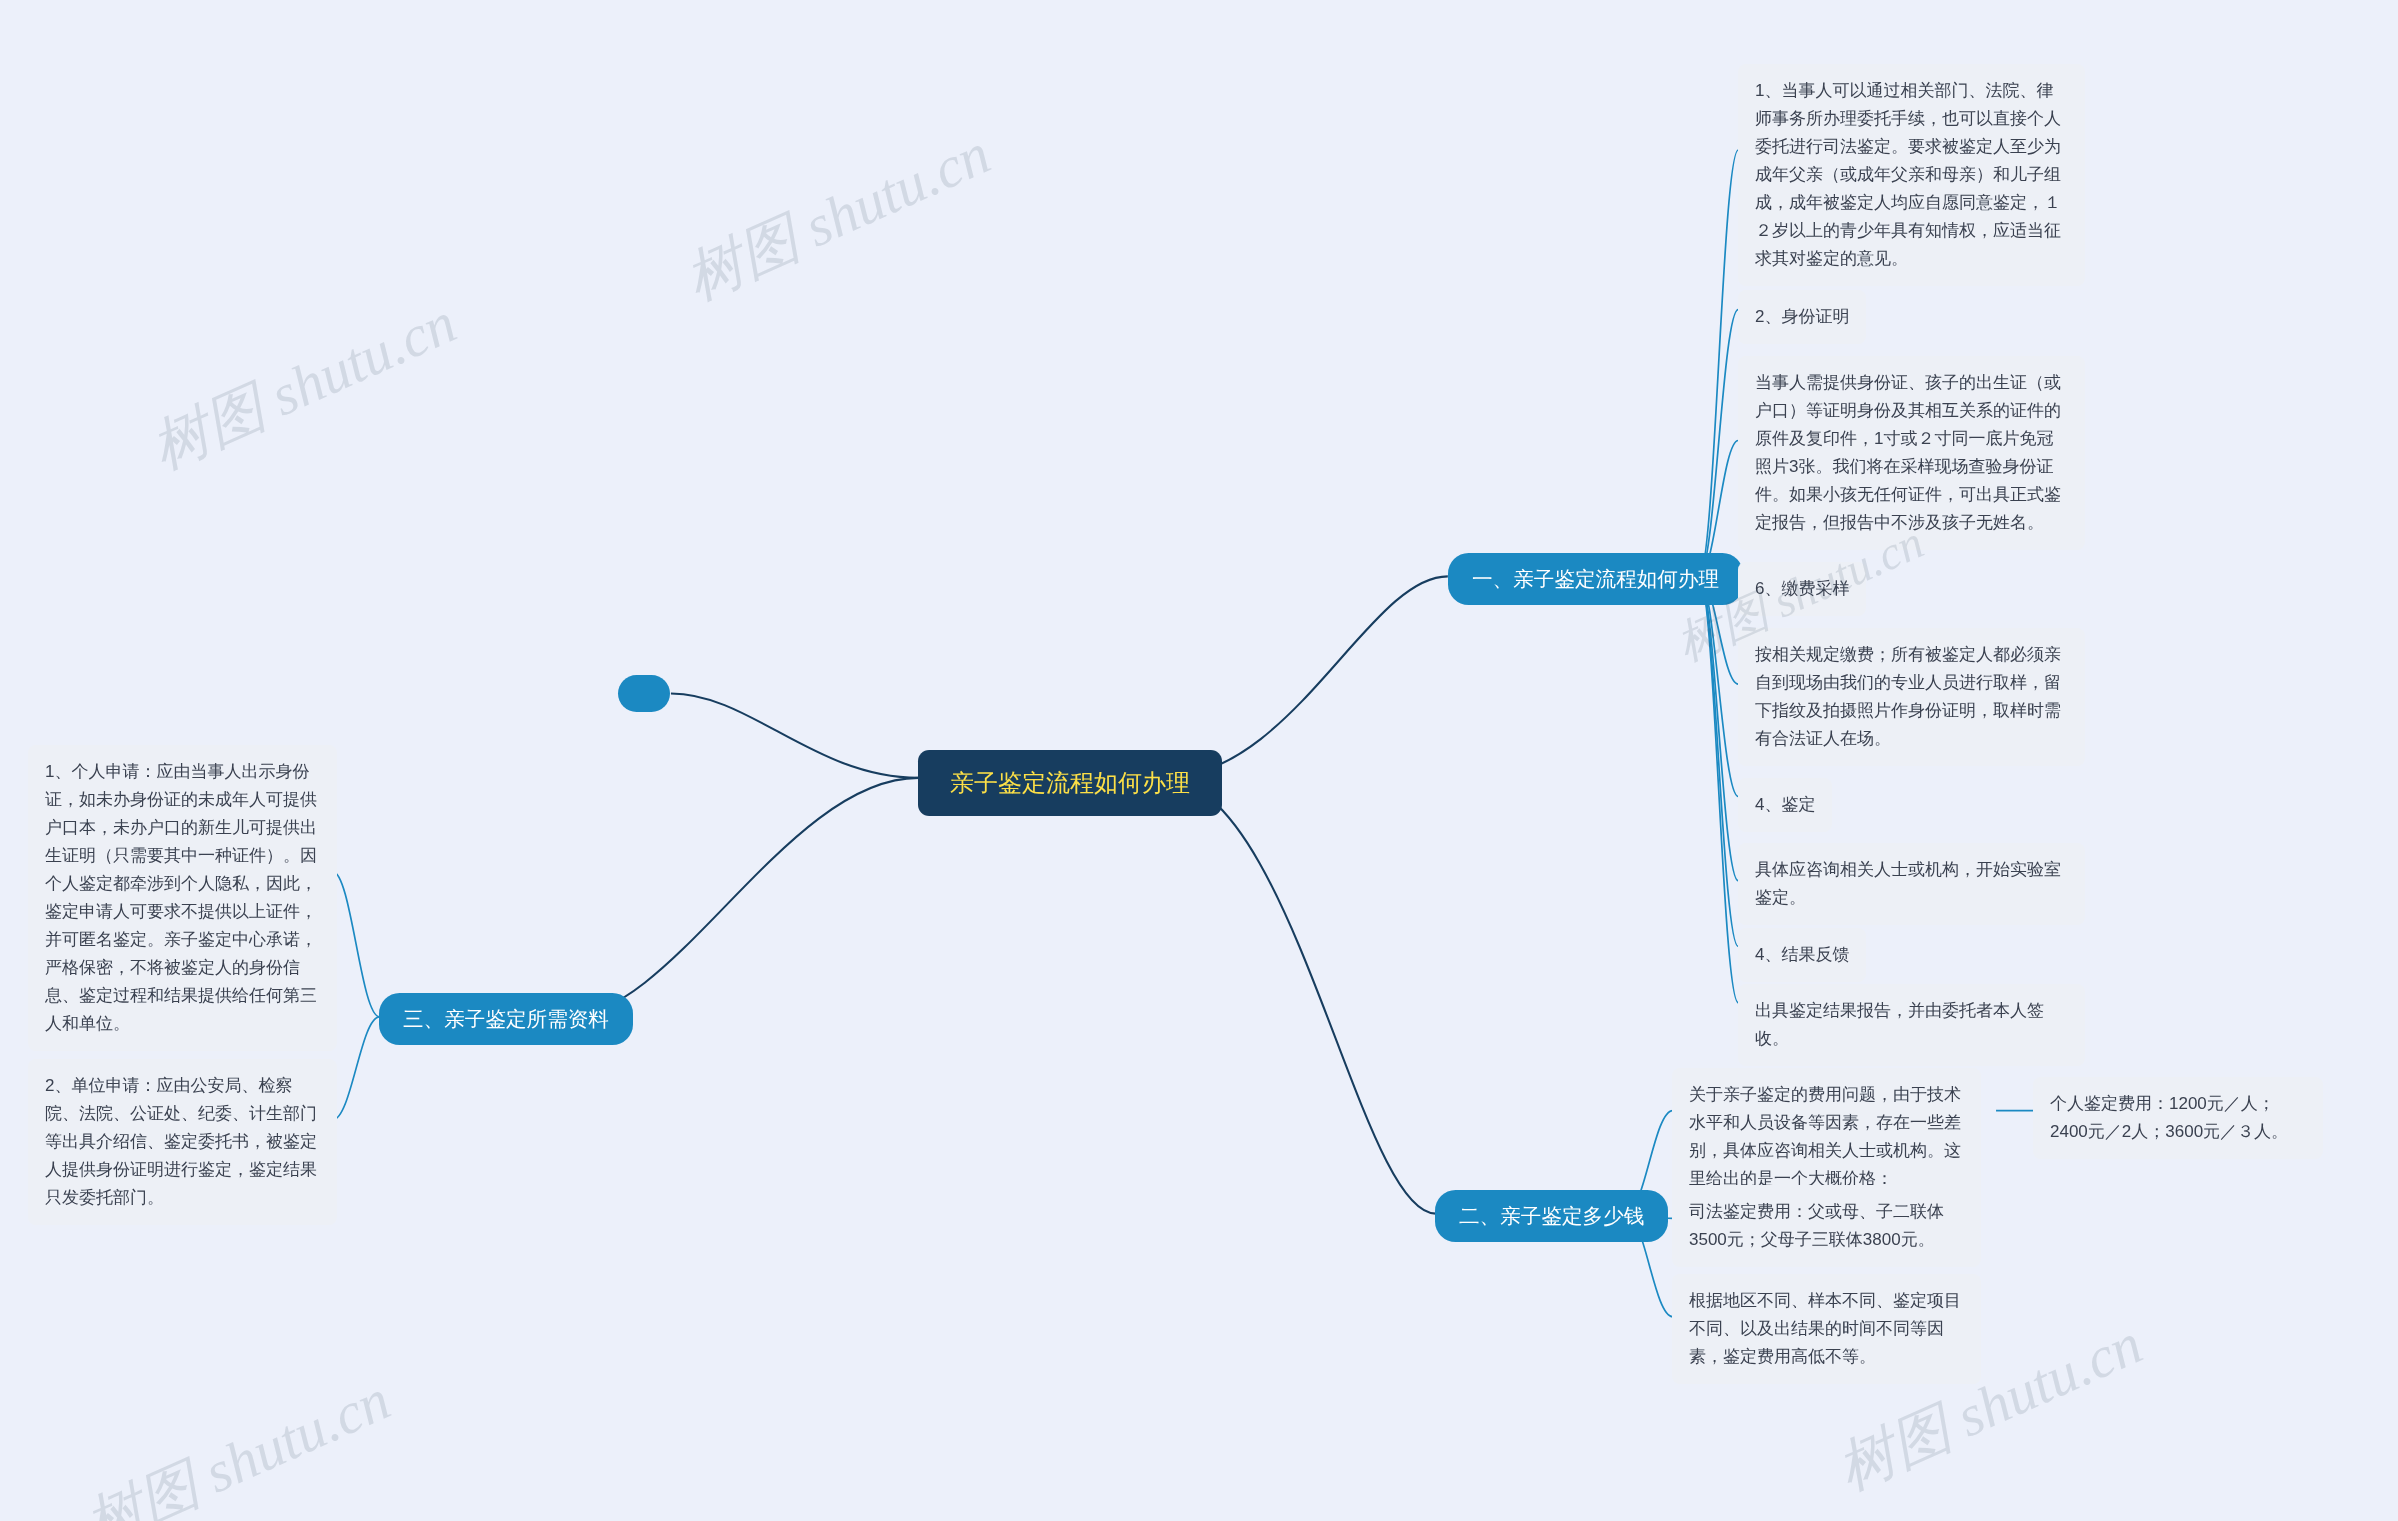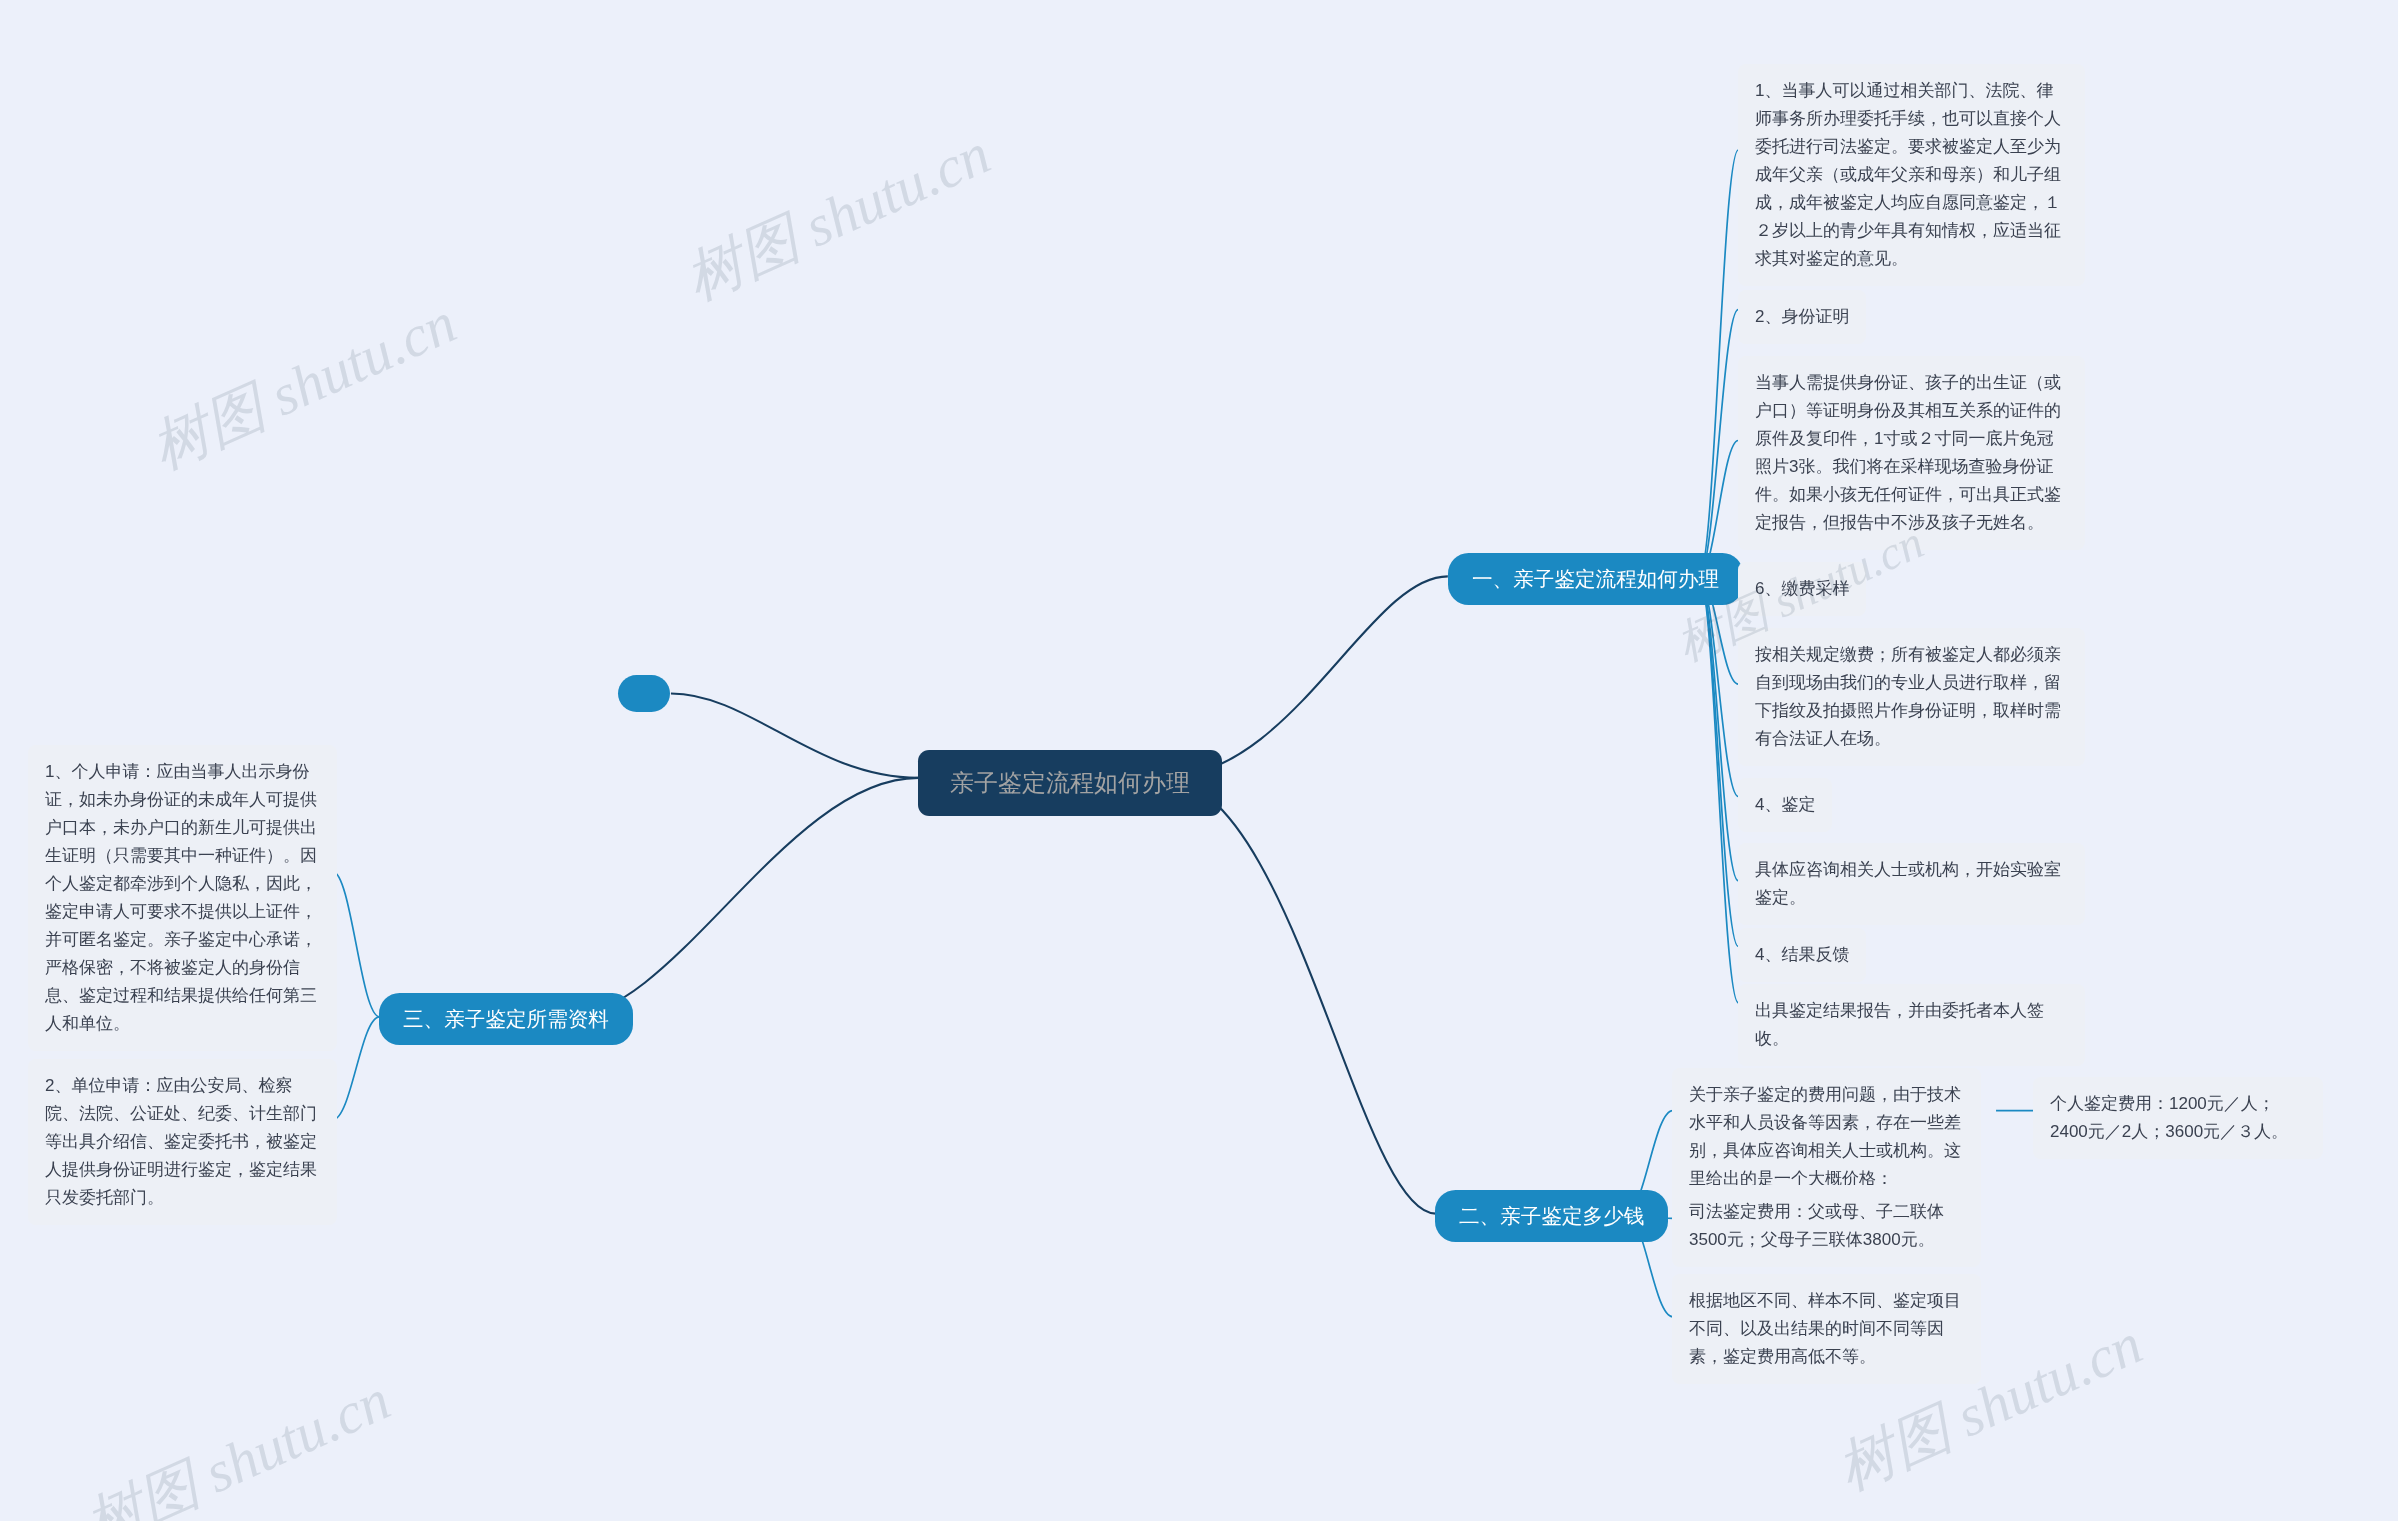--- a/index.html
+++ b/index.html
@@ -1,18 +1,18 @@
 <!DOCTYPE html>
 <html style="font-size:15px"><head>
 <meta charset="utf-8">
 <style>
   html,body{margin:0;padding:0;width:2399px;height:1522px;background:#ecf0fa;font-family:"Microsoft YaHei","PingFang SC","Hiragino Sans GB",sans-serif;overflow:hidden}
   svg{position:absolute;top:0;left:0}
   .node{position:absolute;box-sizing:border-box}
-  .center-node{background:#173d5f;color:#a3a3a3;font-size:24px;font-weight:500;padding:17px 32px;border-radius:11.2px;white-space:nowrap}
+  .center-node{background:#173d5f;color:#fde047;font-size:24px;font-weight:500;padding:17px 32px;border-radius:11.2px;white-space:nowrap}
   .branch-node{background:#1b89c2;color:#fff;font-size:20.6px;padding:12px 24px;border-radius:20.6px;white-space:nowrap}
   .empty-node{background:#1b89c2;border-radius:20.6px}
   .leaf-node{background:#edf0f6;color:#3a4150;font-size:17px;line-height:1.65;padding:13px 17px;border-radius:7.5px;max-width:347px}
   .leaf-narrow{max-width:309px}
   .watermark{position:absolute;font-family:"Times New Roman","SimSun",serif;font-size:58px;color:rgba(60,80,100,0.14);transform:rotate(-24deg);white-space:nowrap;pointer-events:none;font-style:italic}
 </style>
 </head>
 <body>
 
 <svg width="2399" height="1522" viewBox="0 0 2560 1624">

